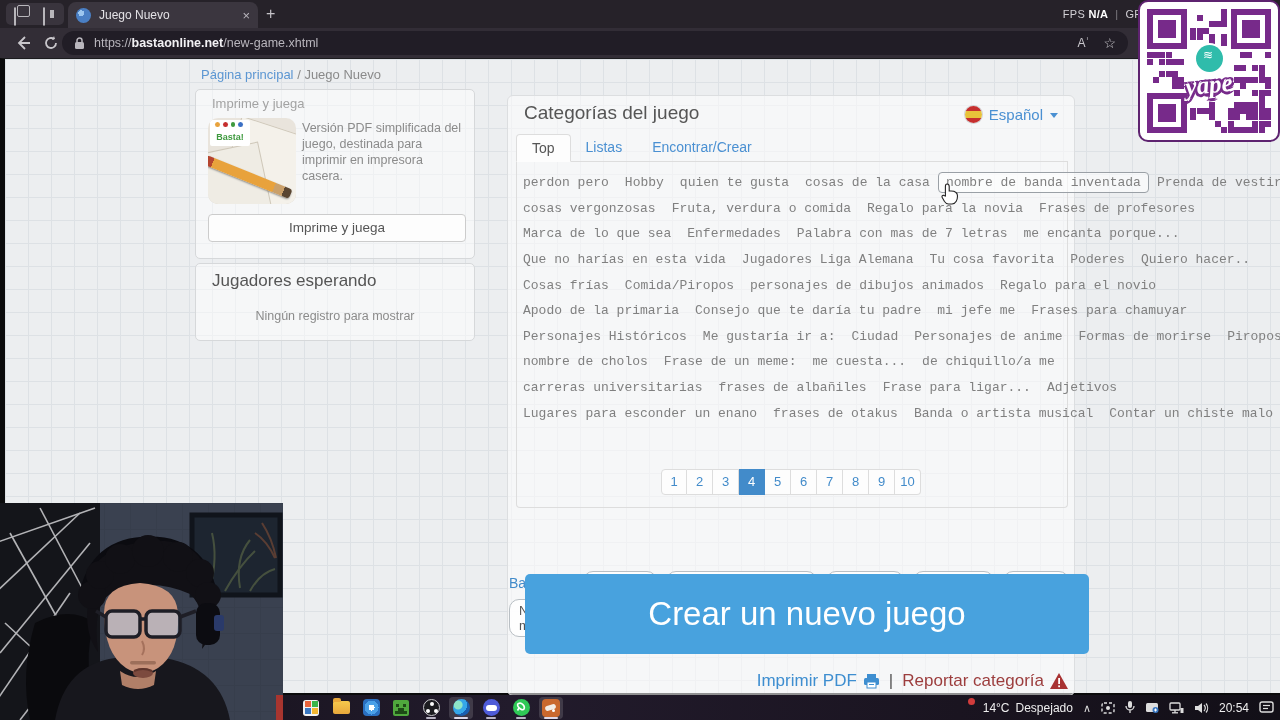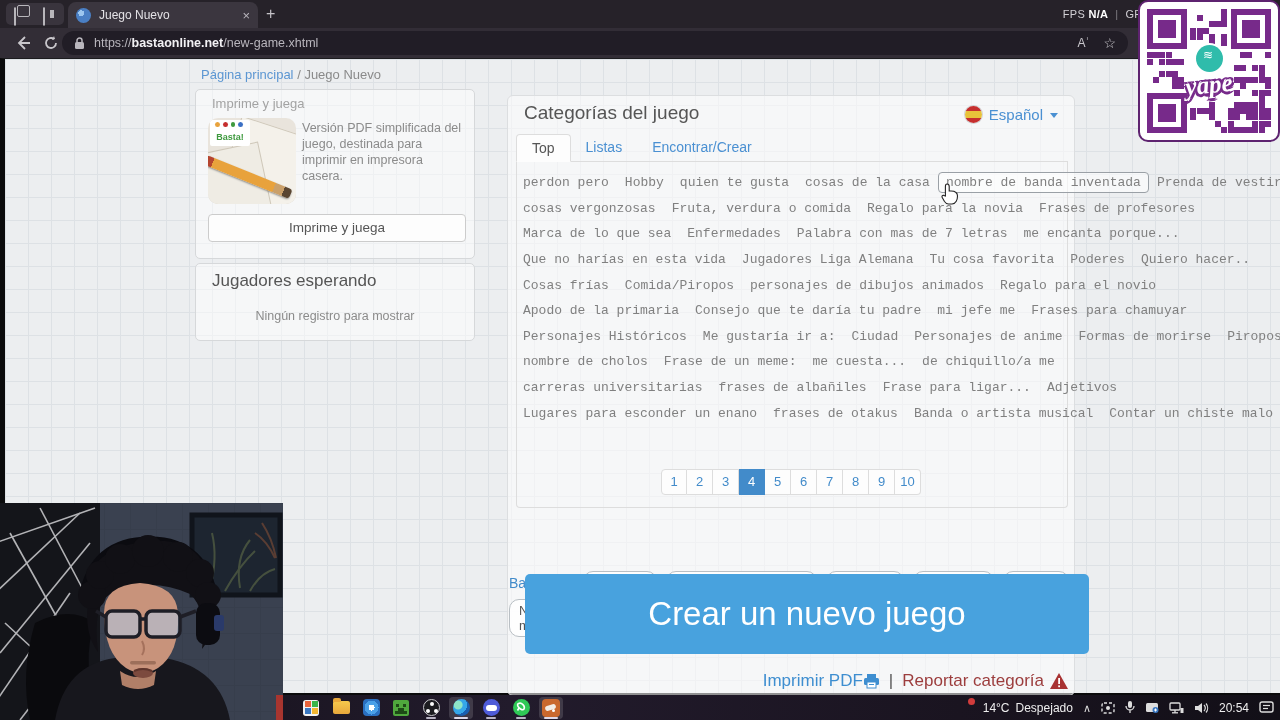--- a/index.html
+++ b/index.html
@@ -71,21 +71,21 @@
   .pg.active{background:#428bca;border-color:#428bca;color:#fff;}
 
   
   .tagrows{position:absolute;left:504px;top:512px;width:566px;}
   .tagrow{display:flex;align-items:center;gap:9px;margin-bottom:5px;}
   .shuffle{color:#428bca;font-size:14px;display:flex;align-items:center;gap:4px;cursor:pointer;margin-right:2px;}
   .tagpill{background:rgba(255,255,255,.85);border:1px solid #b9bfc4;border-radius:10px;padding:3px 9px;color:#555;font-size:13px;display:flex;align-items:center;gap:7px;cursor:default;}
   .tagx{color:#428bca;font-weight:bold;font-size:13px;cursor:pointer;}
   .create-btn{position:absolute;left:504px;top:515px;width:564px;height:80px;background:#48a2de;border-radius:5px;color:#fff;font-size:33px;text-align:center;line-height:80px;cursor:pointer;margin-left:16px;}
   .footer-links{position:absolute;right:212px;top:612px;display:flex;align-items:center;gap:9px;font-size:17px;}
-  .link-pdf{color:#3e8ed0;display:flex;align-items:center;cursor:pointer;}
+  .link-pdf{color:#3e8ed0;display:flex;align-items:center;gap:6px;cursor:pointer;}
   .footer-sep{color:#555;}
   .link-report{color:#9c3d3d;display:flex;align-items:center;gap:6px;cursor:pointer;}
 
   
   #cursor{position:absolute;left:941px;top:183px;z-index:60;}
 
   
   .taskbar{position:absolute;left:0;top:695px;width:1280px;height:25px;z-index:20;
     background:linear-gradient(90deg,#141018 0,#221b2c 40%,#1a1420 75%,#120f17 100%);display:flex;align-items:center;}
   .tb-apps{position:absolute;left:299px;top:0;height:25px;display:flex;align-items:center;gap:6px;}

